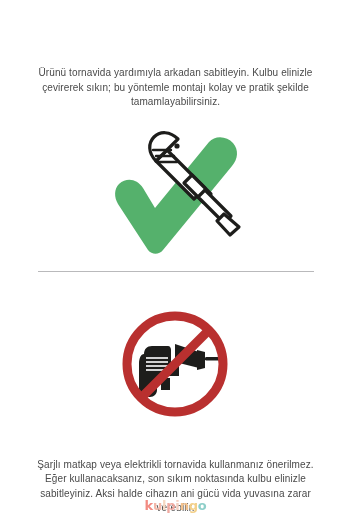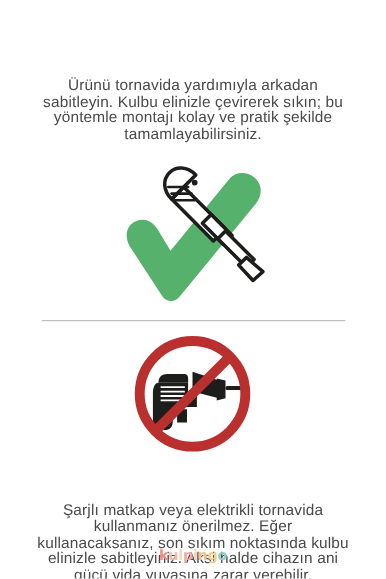--- a/index.html
+++ b/index.html
@@ -27,21 +27,21 @@
   
   .section {
     width: 100%;
     box-sizing: border-box;
   }
   .section-top {
     padding-top: 56px;
   }
 
   .instruction-text {
-    font-size: 14px;
+    font-size: 10px;
     line-height: 14.6px;
     color: #4a4a4a;
     text-align: center;
     padding: 0 38px;
     letter-spacing: 0.01em;
     font-weight: 400;
   }
   .instruction-text.warning-text {
     padding: 0 32px;
   }

